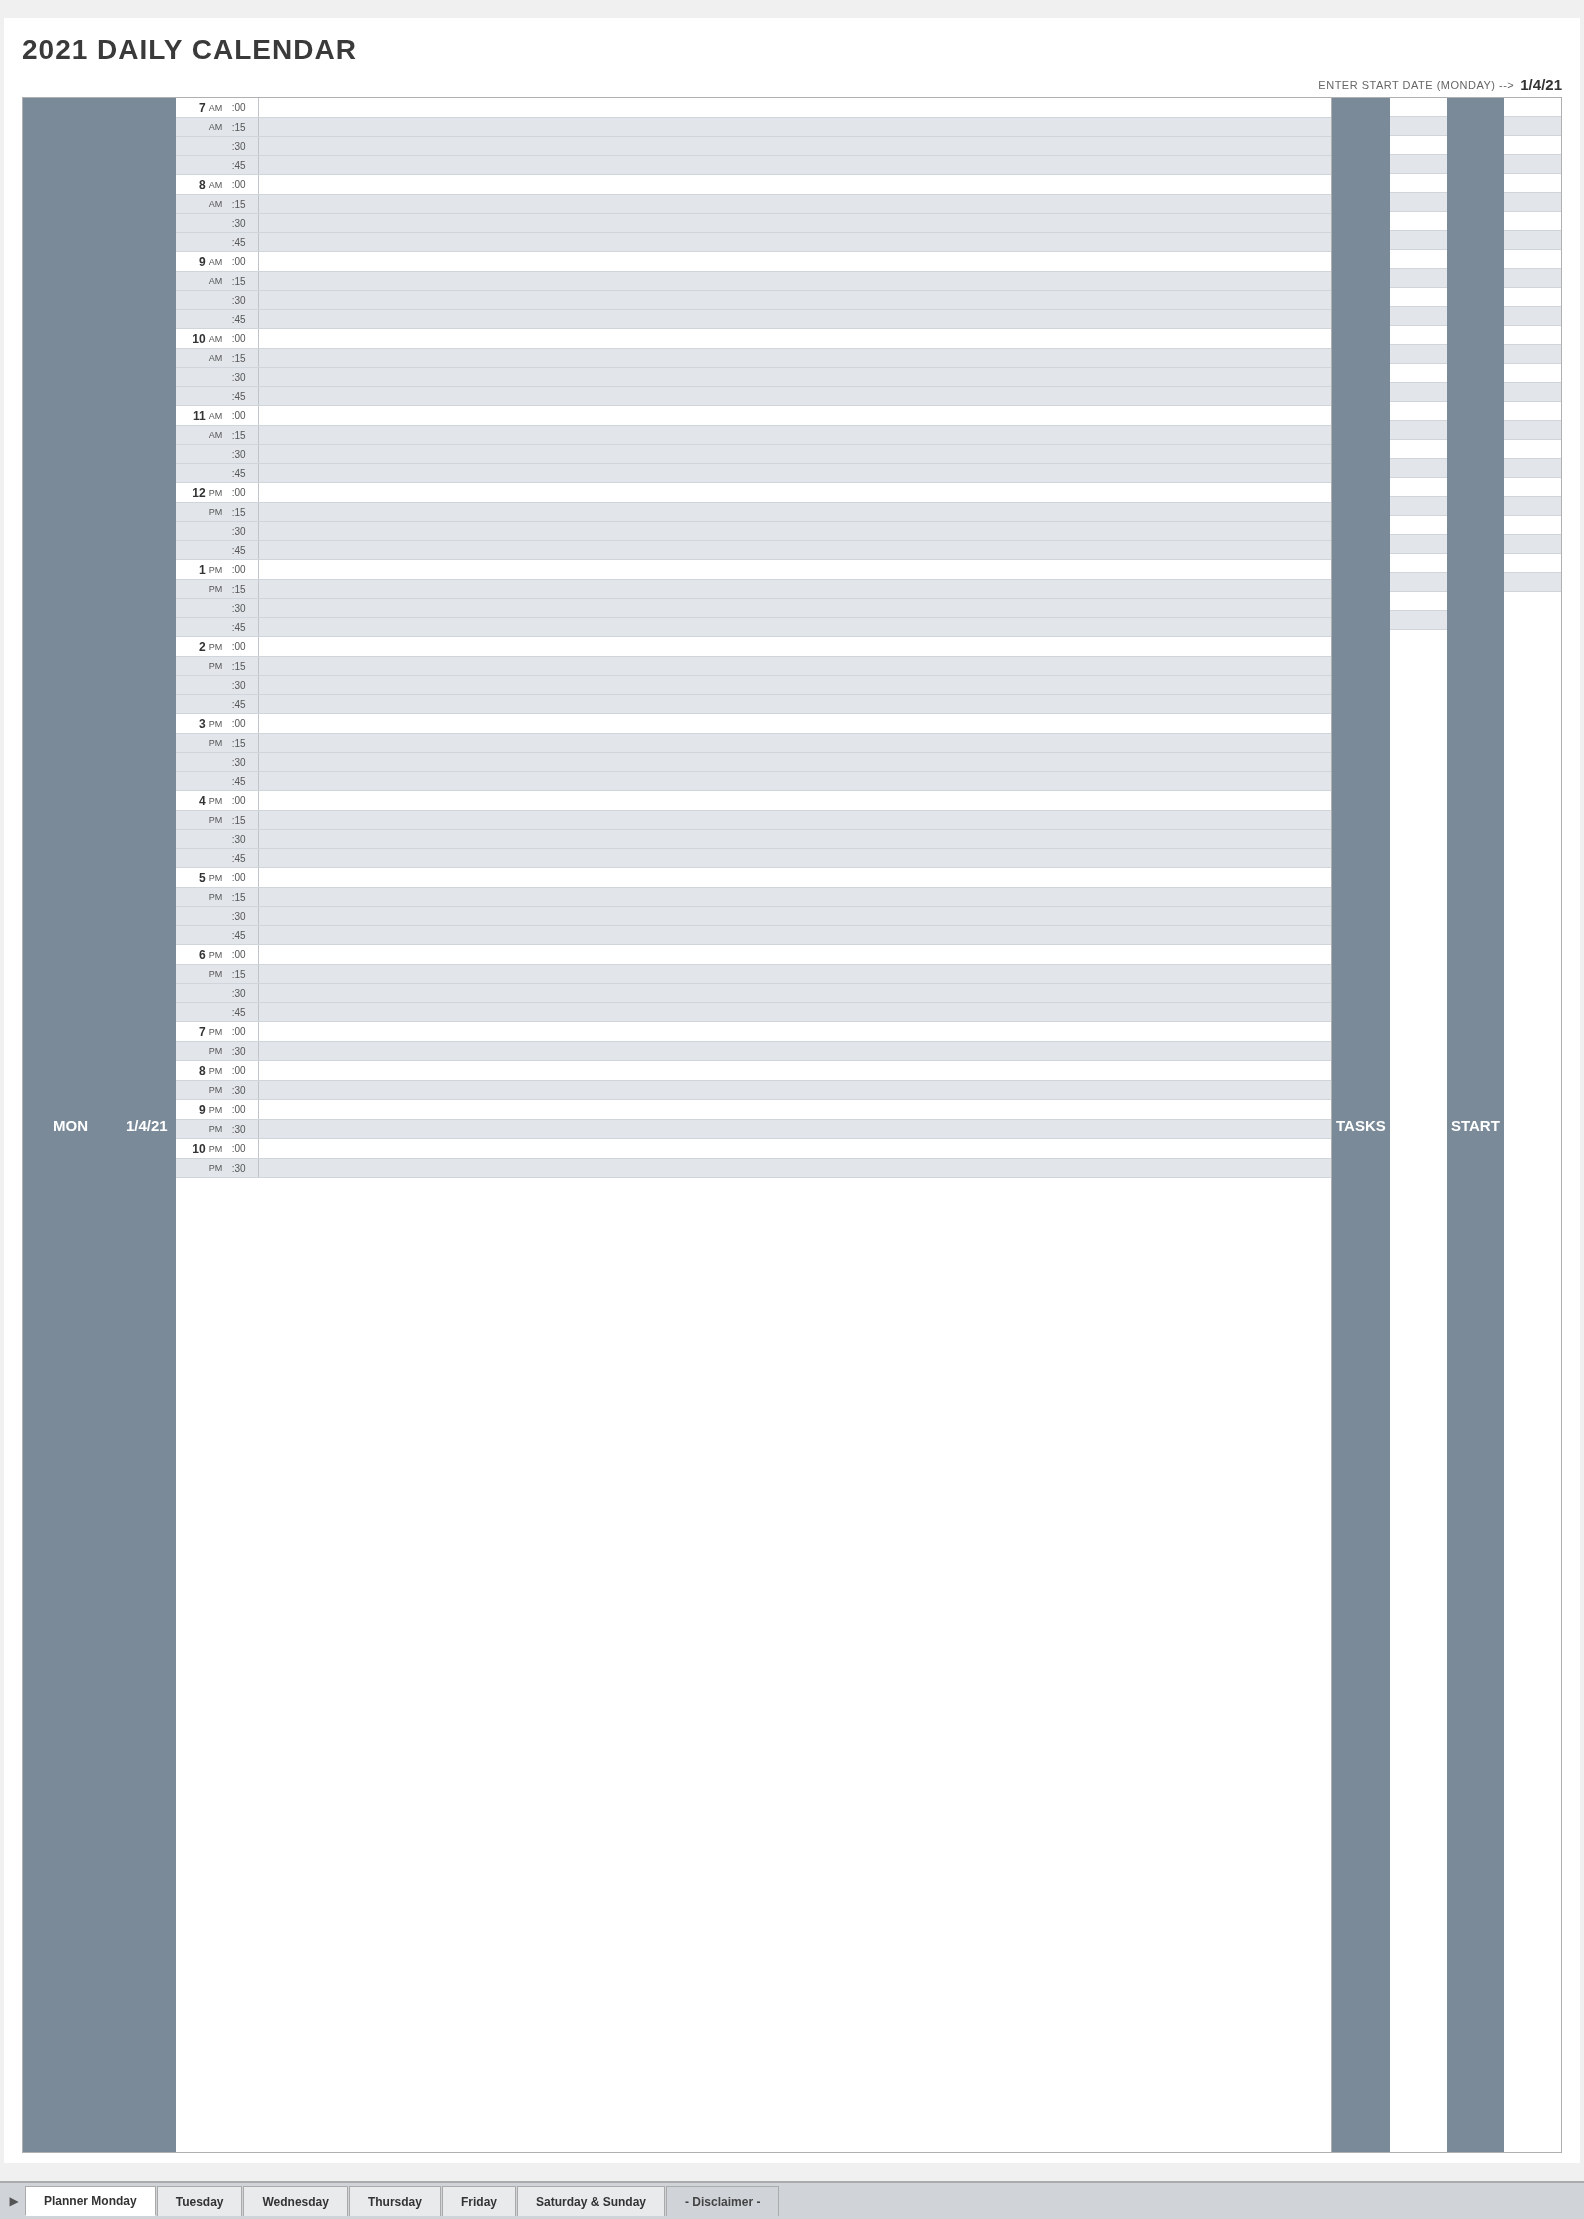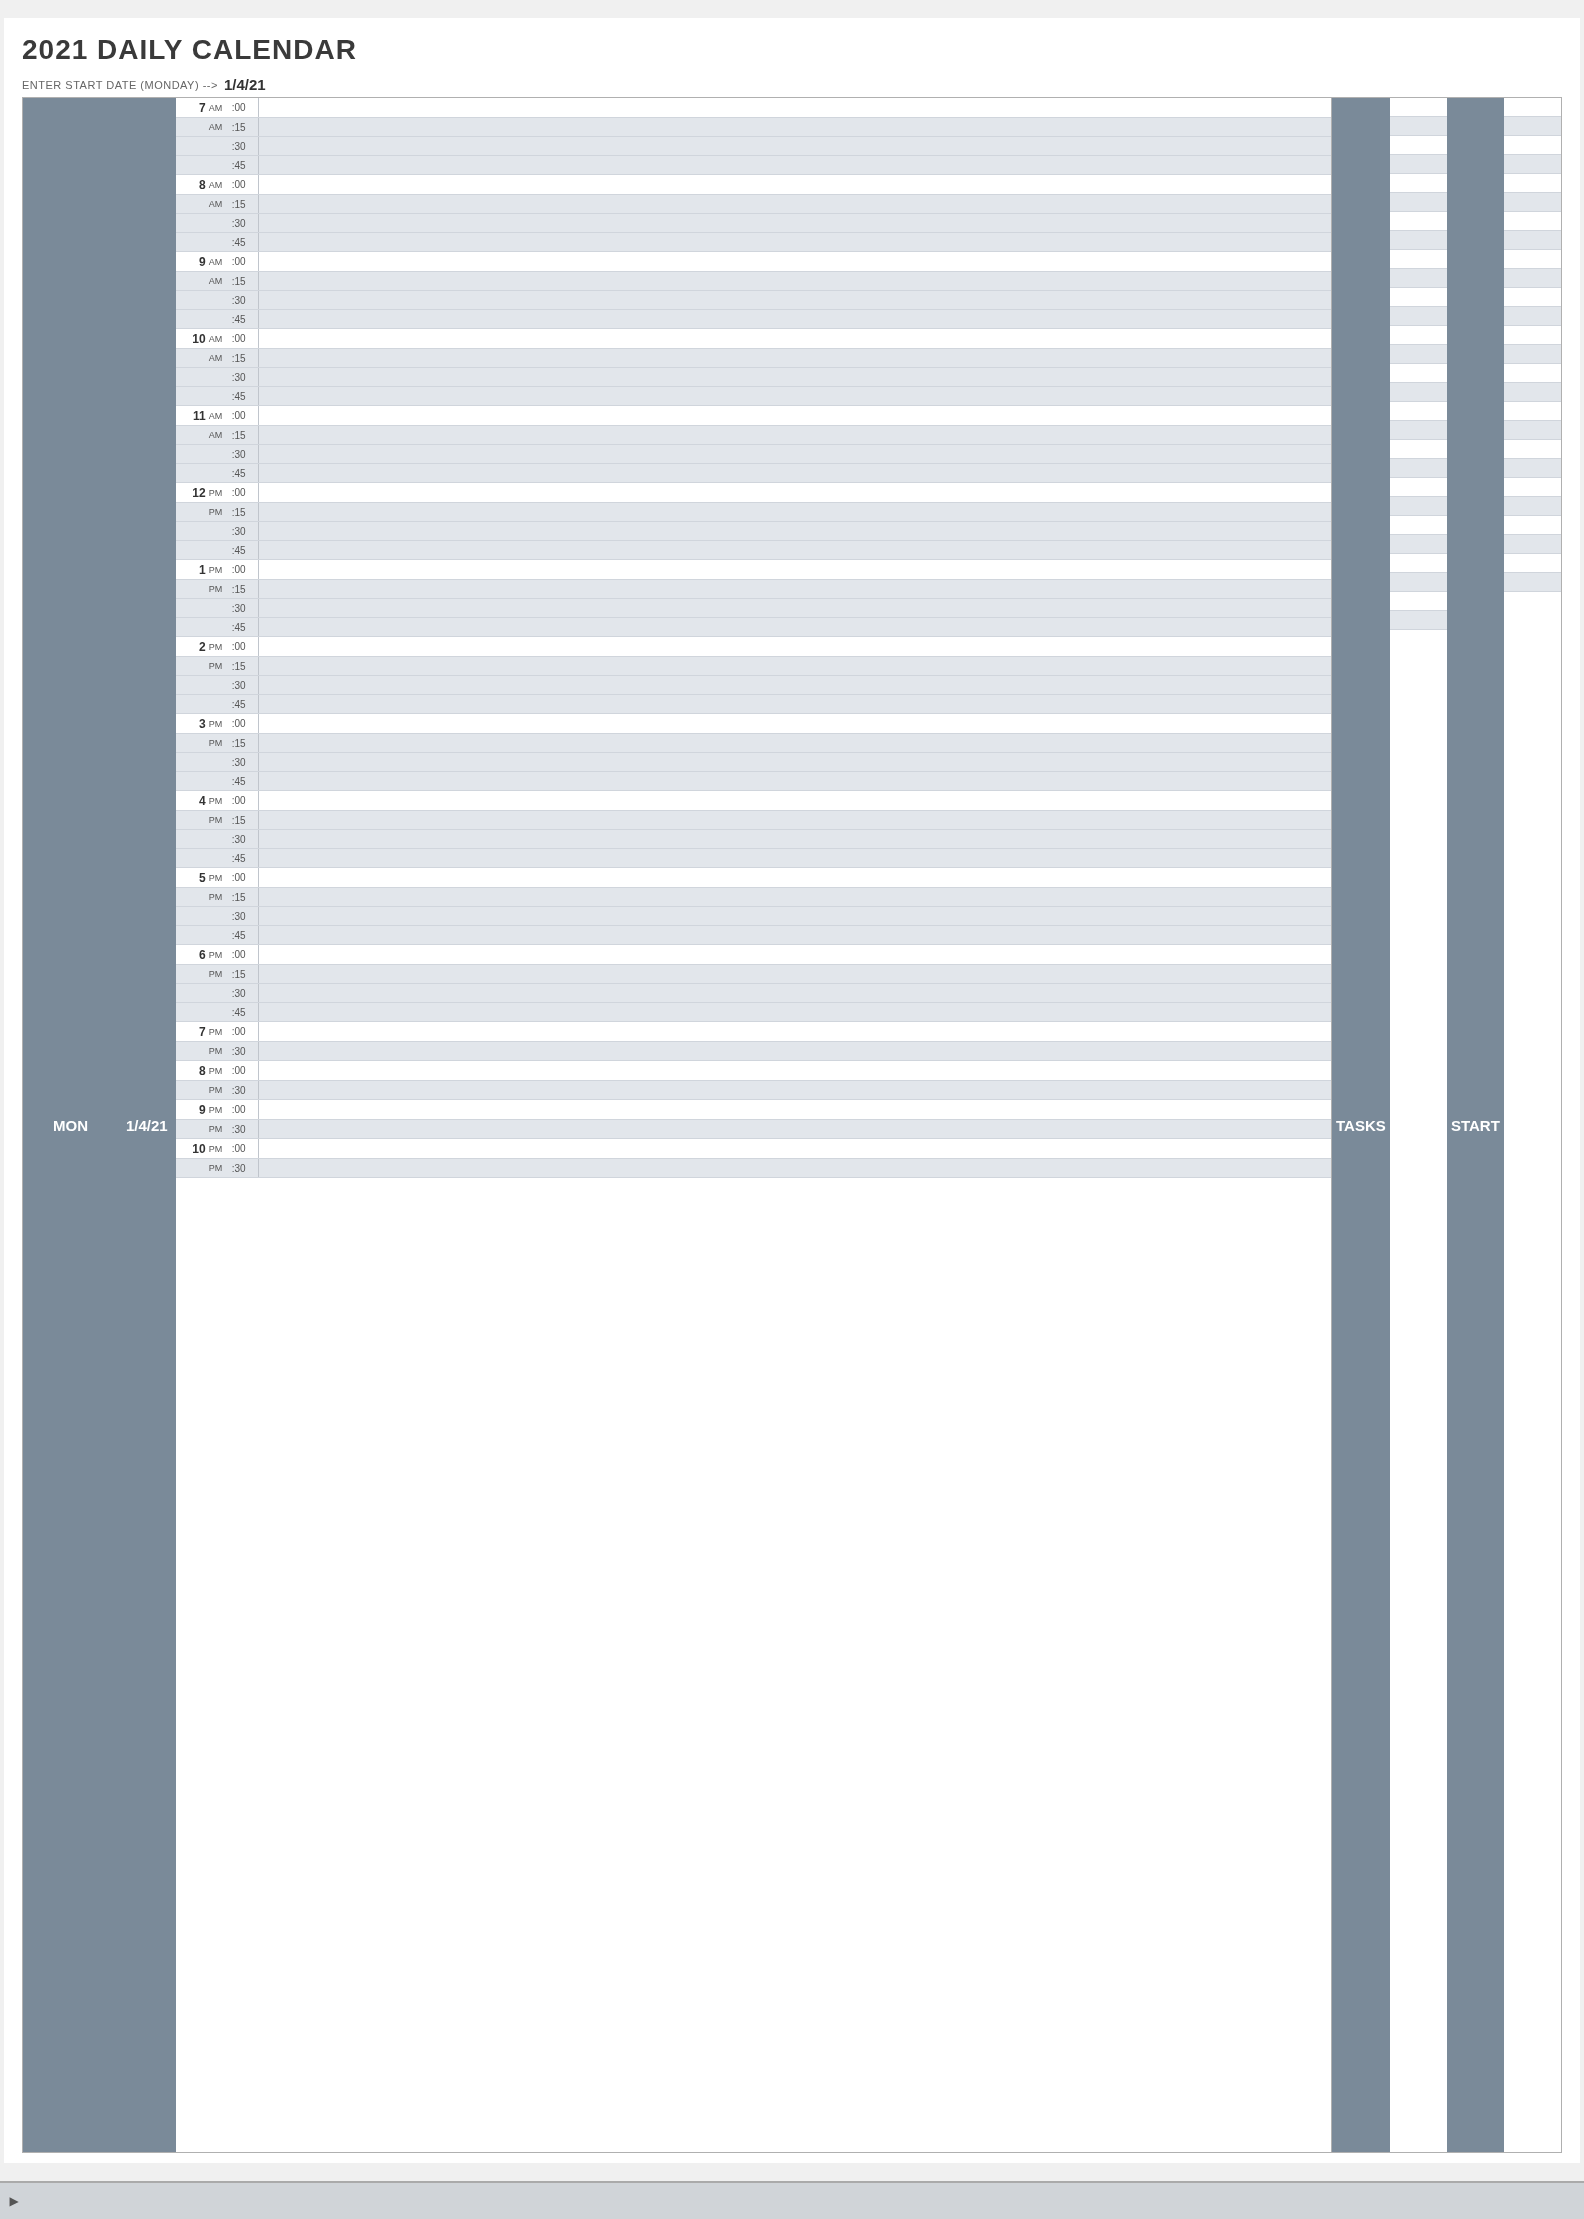--- a/index.html
+++ b/index.html
@@ -25,20 +25,21 @@
       font-size: 28px;
       font-weight: bold;
       color: #3a3a3a;
       margin-bottom: 10px;
       letter-spacing: 1px;
     }
 
     .date-entry-row {
       display: flex;
       align-items: center;
+      justify-content: flex-end;
       margin-bottom: 4px;
       gap: 6px;
     }
 
     .date-entry-label {
       font-size: 11px;
       color: #666;
       text-transform: uppercase;
       letter-spacing: 0.5px;
     }
@@ -663,13 +664,22 @@
           <div class="note-row dark"></div>
           <div class="note-row light"></div>
           <div class="note-row dark"></div>
         </div>
     </div>
   </div>
 </div>
 
 <div class="tab-bar">
   <div class="tab-arrow">▶</div>
+  <div id="tabs-container" style="display:flex;gap:1px;">
+      <div class="tab-item active">Planner Monday</div>
+      <div class="tab-item">Tuesday</div>
+      <div class="tab-item">Wednesday</div>
+      <div class="tab-item">Thursday</div>
+      <div class="tab-item">Friday</div>
+      <div class="tab-item">Saturday &amp; Sunday</div>
+      <div class="tab-item disclaimer">- Disclaimer -</div>
+    </div>
 </div>
 
 </body></html>

